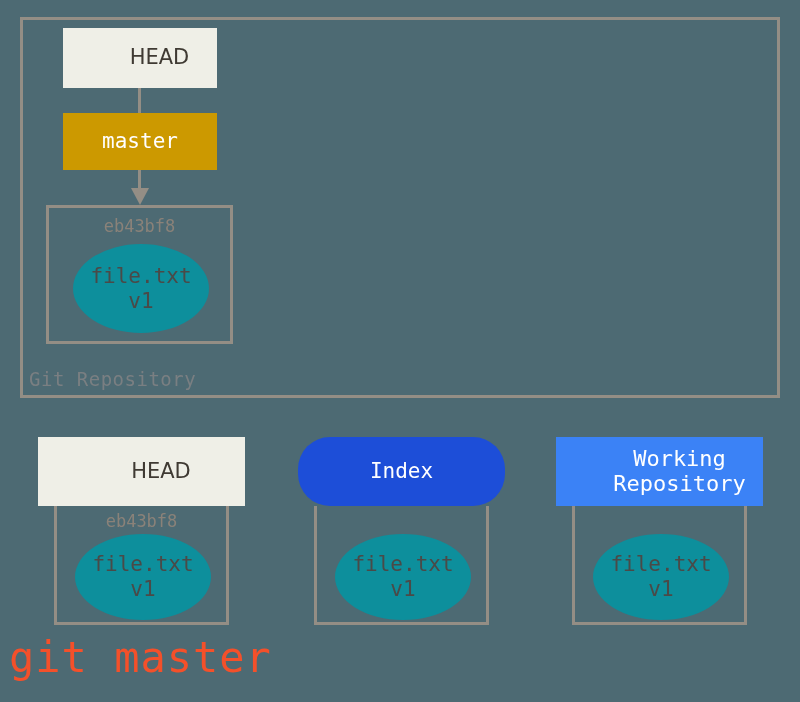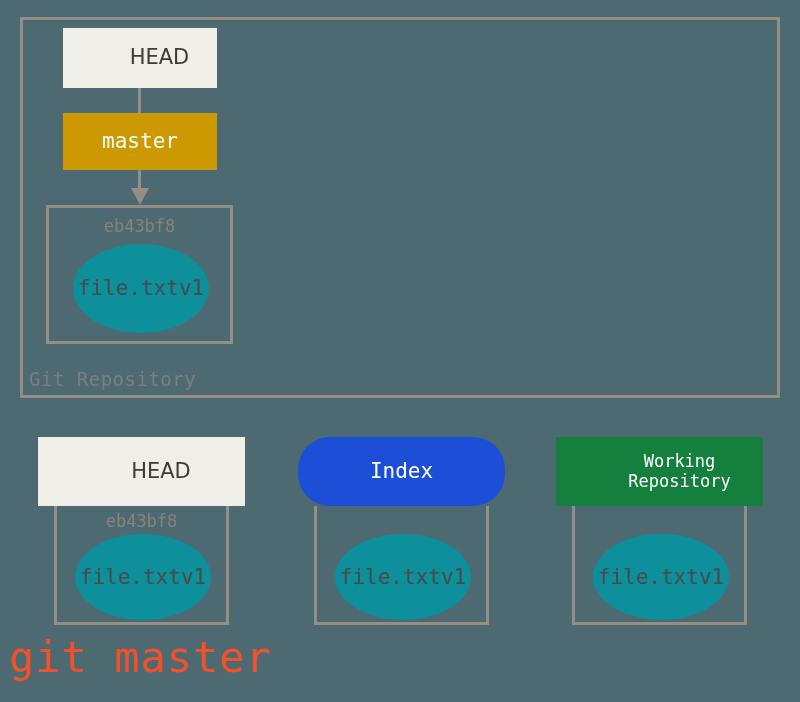--- a/index.html
+++ b/index.html
@@ -58,23 +58,23 @@
     color: #ffffff;
     font-size: 21px;
   }
   .box-index {
     background: #1d4ed8;
     color: #ffffff;
     font-size: 21px;
     border-radius: 32px;
   }
   .box-working {
-    background: #15803d;
+    background: #3b82f6;
     color: #ffffff;
-    font-size: 17px;
+    font-size: 22px;
     padding-left: 40px;
   }
 
   
   .connector {
     position: absolute;
     background: #948e85;
     width: 3px;
   }
   .arrowhead {
@@ -104,21 +104,21 @@
     text-align: center;
     left: 0;
   }
 
   
   .blob {
     position: absolute;
     background: #0d8f9c;
     border-radius: 50%;
     display: flex;
-    flex-direction: row;
+    flex-direction: column;
     align-items: center;
     justify-content: center;
     color: #4a4a48;
     font-size: 21px;
     line-height: 1.18;
     text-align: center;
   }
 
   
   .command {

